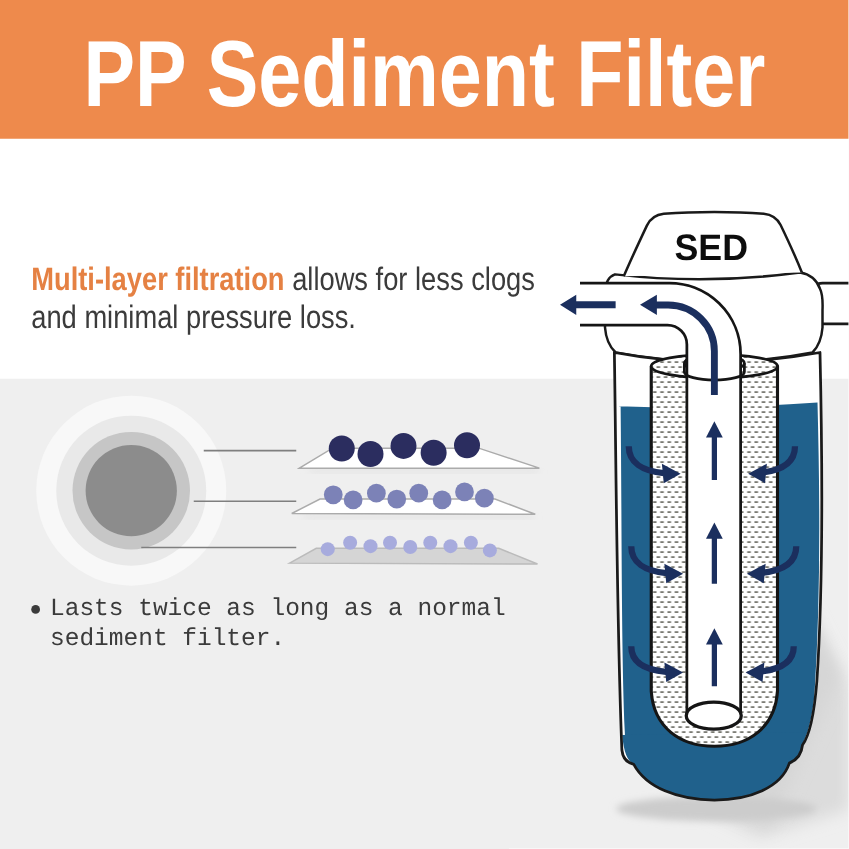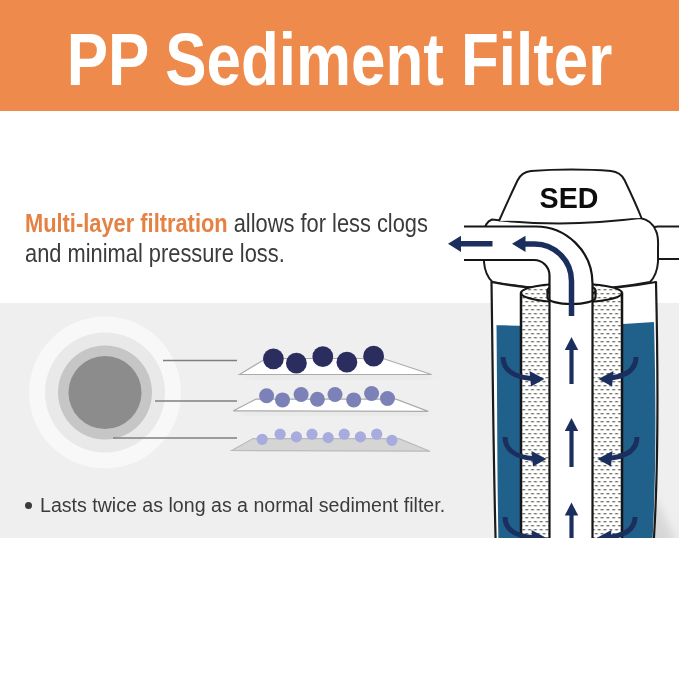--- a/index.html
+++ b/index.html
@@ -1,22 +1,22 @@
 <!DOCTYPE html>
 <html><head>
 <meta charset="utf-8">
 <style>
   html,body{margin:0;padding:0;}
-  #canvas{position:relative;width:679px;height:538px;overflow:hidden;background:#ffffff;font-family:"Liberation Sans",sans-serif;}
+  #canvas{position:relative;width:679px;height:679px;overflow:hidden;background:#ffffff;font-family:"Liberation Sans",sans-serif;}
   #banner{position:absolute;left:0;top:0;width:679px;height:111px;background:#ee8a4c;}
   #banner h1{margin:0;position:absolute;left:0;top:16px;width:679px;text-align:center;color:#ffffff;font-size:75px;font-weight:bold;transform:scaleX(0.825);transform-origin:339.5px 0;}
   #floor{position:absolute;left:0;top:303px;width:679px;height:376px;background:#efefef;}
   #para{position:absolute;left:25px;top:208px;width:560px;font-size:26px;line-height:30px;color:#3b3b3b;transform:scaleX(0.84);transform-origin:0 0;}
   #para b{color:#e58143;font-weight:bold;}
-  #bullets{position:absolute;left:23px;top:494px;width:460px;font-size:19.6px;line-height:23.5px;color:#3b3b3b;}
+  #bullets{position:absolute;left:23px;top:476px;width:460px;font-size:19.6px;line-height:23.5px;color:#3b3b3b;font-family:Liberation Mono, monospace;}
   #bullets .li{position:relative;padding-left:17px;margin-bottom:11px;}
   #bullets .li:before{content:"";position:absolute;left:2px;top:8px;width:7px;height:7px;border-radius:50%;background:#3b3b3b;}
   svg{position:absolute;left:0;top:0;}
 </style>
 </head>
 <body>
 <div id="canvas">
   <div id="floor"></div>
   <div id="banner">
       <h1>PP Sediment Filter</h1>

